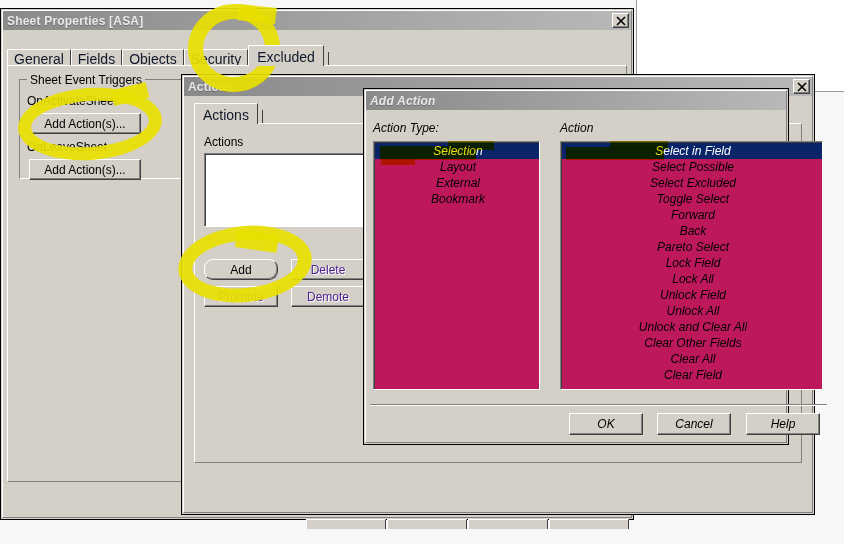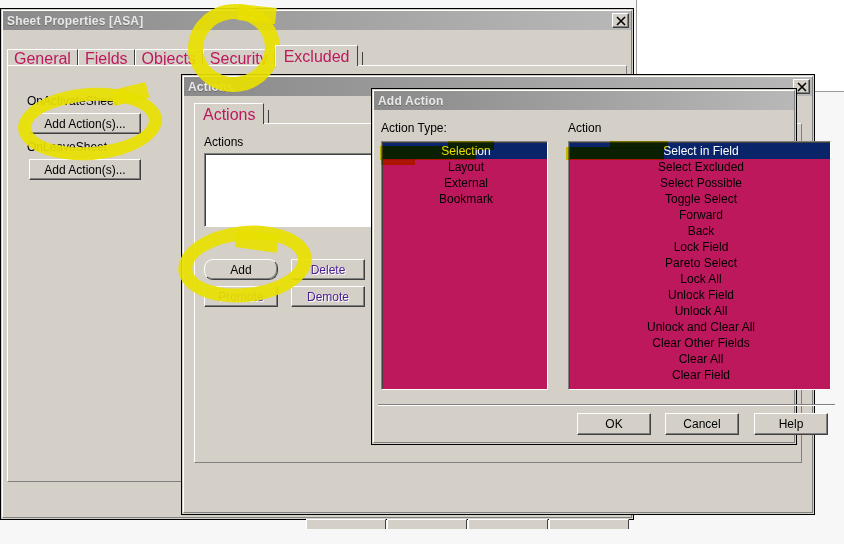--- a/index.html
+++ b/index.html
@@ -63,21 +63,21 @@
     margin-right: 2px;
     position: relative;
     cursor: default;
     box-sizing: border-box;
   }
   .closebtn svg { position: absolute; left: 3px; top: 2px; }
 
   
   .tabstrip { position: absolute; display: flex; align-items: flex-end; }
   .tab {
-    font-size: 16px; color: #be185d;
+    font-size: 14px; color: #0f172a;
     background: #d4d0c8;
     border-top: 1px solid #ffffff;
     border-left: 1px solid #ffffff;
     border-right: 1px solid #404040;
     padding: 2px 6px 2px 6px;
     height: 17px; line-height: 14px;
     box-sizing: border-box;
     cursor: default;
     position: relative;
     white-space: nowrap;
@@ -212,20 +212,23 @@
       </div>
       <div class="tab-caret"></div>
     </div>
 
     <div style="position:absolute; left:6px; top:56px; width:620px; height:417px;
                 background:#d4d0c8;
                 border-top:1px solid #ffffff; border-left:1px solid #ffffff;
                 border-right:1px solid #808080; border-bottom:1px solid #808080;
                 box-sizing:border-box;"></div>
 
+    <div class="groupbox" style="left:18px; top:70px; width:166px; height:100px;">
+      <span class="gb-label">Sheet Event Triggers</span>
+    </div>
 
     <div class="lbl" style="left:26px; top:85px;">OnActivateSheet</div>
     <div class="btn" style="left:28px; top:104px; width:112px; height:21px;">
       <span>Add Action(s)...</span>
     </div>
 
     <div class="lbl" style="left:26px; top:131px;">OnLeaveSheet</div>
     <div class="btn" style="left:28px; top:150px; width:112px; height:21px;">
       <span>Add Action(s)...</span>
     </div>
@@ -282,21 +285,21 @@
     </div>
     <div class="btn disabled" style="left:22px; top:211px; width:74px; height:21px;">
       <span>Promote</span>
     </div>
     <div class="btn disabled" style="left:109px; top:211px; width:74px; height:21px;">
       <span>Demote</span>
     </div>
 
   </div>
 
-  <div class="dialog" style="left:371px; top:88px; width:426px; height:357px;">
+  <div class="dialog" style="left:363px; top:88px; width:426px; height:357px;font-style:italic;">
     <div class="dialog-inner-border"></div>
 
     <div class="titlebar">
       <span class="title">Add Action</span>
       <span class="spacer"></span>
     </div>
 
     <div class="lbl" style="left:9px; top:32px;">Action Type:</div>
     <div class="listbox" style="left:9px; top:52px; width:167px; height:249px;">
       <div class="inner">
@@ -314,33 +317,33 @@
         </div>
       </div>
     </div>
 
     <div class="lbl" style="left:196px; top:32px;">Action</div>
     <div class="listbox" style="left:196px; top:52px; width:263px; height:249px;">
       <div class="inner">
         <div class="lb-item selected">
           <span>Select in Field</span></div>
         <div class="lb-item">
+          <span>Select Possible</span></div>
+        <div class="lb-item">
           <span>Select Excluded</span></div>
         <div class="lb-item">
-          <span>Select Possible</span></div>
-        <div class="lb-item">
           <span>Toggle Select</span></div>
         <div class="lb-item">
           <span>Forward</span></div>
         <div class="lb-item">
           <span>Back</span></div>
         <div class="lb-item">
+          <span>Pareto Select</span></div>
+        <div class="lb-item">
           <span>Lock Field</span></div>
-        <div class="lb-item">
-          <span>Pareto Select</span></div>
         <div class="lb-item">
           <span>Lock All</span></div>
         <div class="lb-item">
           <span>Unlock Field</span></div>
         <div class="lb-item">
           <span>Unlock All</span></div>
         <div class="lb-item">
           <span>Unlock and Clear All</span></div>
         <div class="lb-item">
           <span>Clear Other Fields</span></div>

